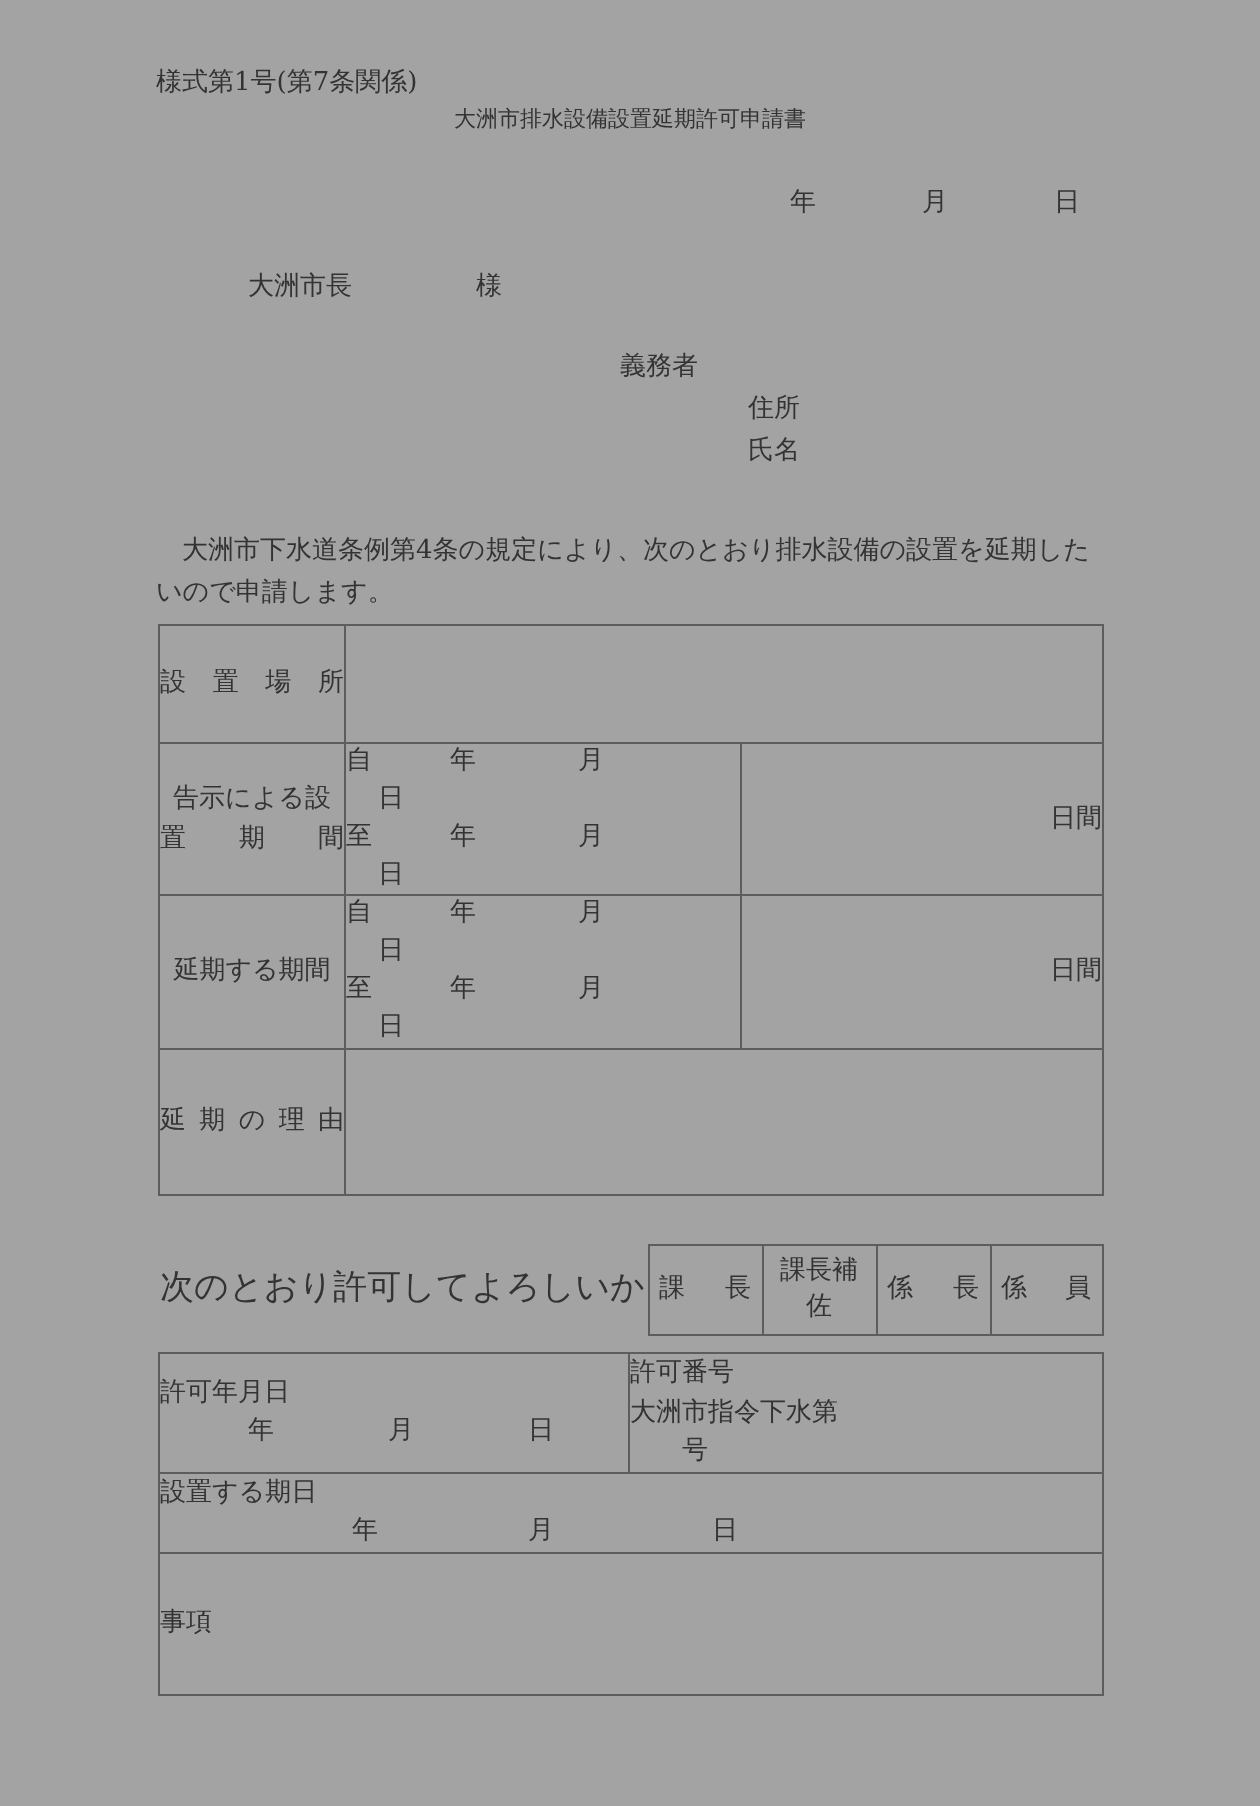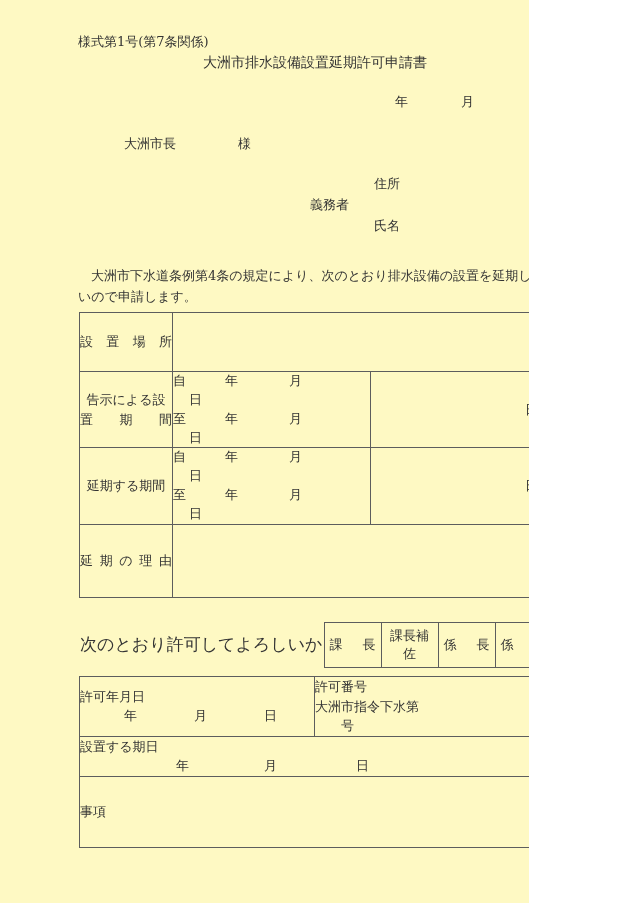--- a/index.html
+++ b/index.html
@@ -3,23 +3,23 @@
 <meta charset="utf-8">
 <title>大洲市排水設備設置延期許可申請書</title>
 <style>
   html, body {
     margin: 0;
     padding: 0;
     background: #ffffff;
   }
   .page {
     position: relative;
-    width: 529px;
+    width: 630px;
     height: 903px;
-    background: #fef9c3;
+    background: #a3a3a3;
     color: #333333;
     font-family: "DejaVu Serif", "Liberation Serif", serif;
     font-size: 12.5px;
     line-height: 1.5;
     overflow: hidden;
     box-sizing: border-box;
   }
 
   
   .abs { position: absolute; }
@@ -29,21 +29,21 @@
     left: 78px;
     top: 32px;
     font-size: 13px;
     white-space: nowrap;
   }
   .doc-title {
     left: 78px;
     top: 52px;
     width: 474px;
     text-align: center;
-    font-size: 14px;
+    font-size: 11px;
     white-space: nowrap;
   }
   .date-line {
     left: 395px;
     top: 92px;
     width: 145px;
     display: flex;
     justify-content: space-between;
     font-size: 13px;
   }
@@ -225,25 +225,25 @@
     <span>月</span>
     <span>日</span>
   </div>
 
   <div class="abs addressee">
     <span class="nm">大洲市長</span><span>様</span>
   </div>
 
   <div class="abs applicant">
     <div class="row">
+      <span class="lbl-obligor">義務者</span>
+    </div>
+    <div class="row">
       <span class="spacer"></span>
       <span class="lbl-field">住所</span>
-    </div>
-    <div class="row">
-      <span class="lbl-obligor">義務者</span>
     </div>
     <div class="row">
       <span class="spacer"></span>
       <span class="lbl-field">氏名</span>
     </div>
   </div>
 
   <div class="abs body-text">大洲市下水道条例第4条の規定により、次のとおり排水設備の設置を延期したいので申請します。</div>
 
   <table class="form main-table">

